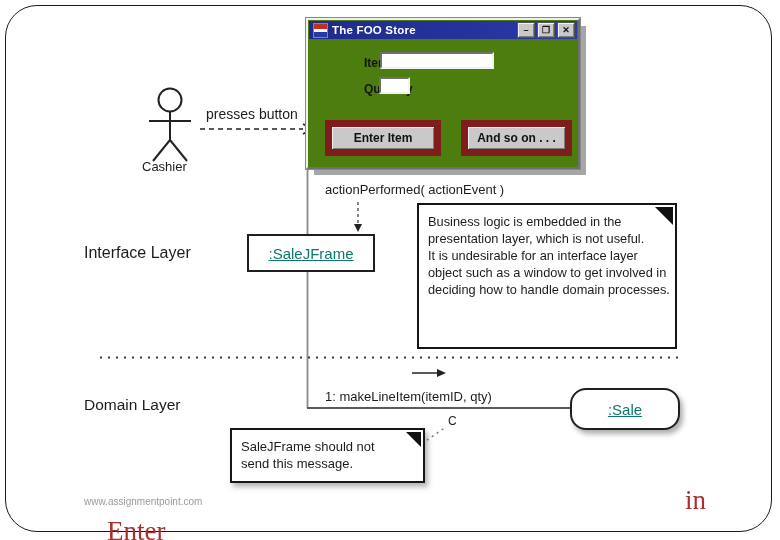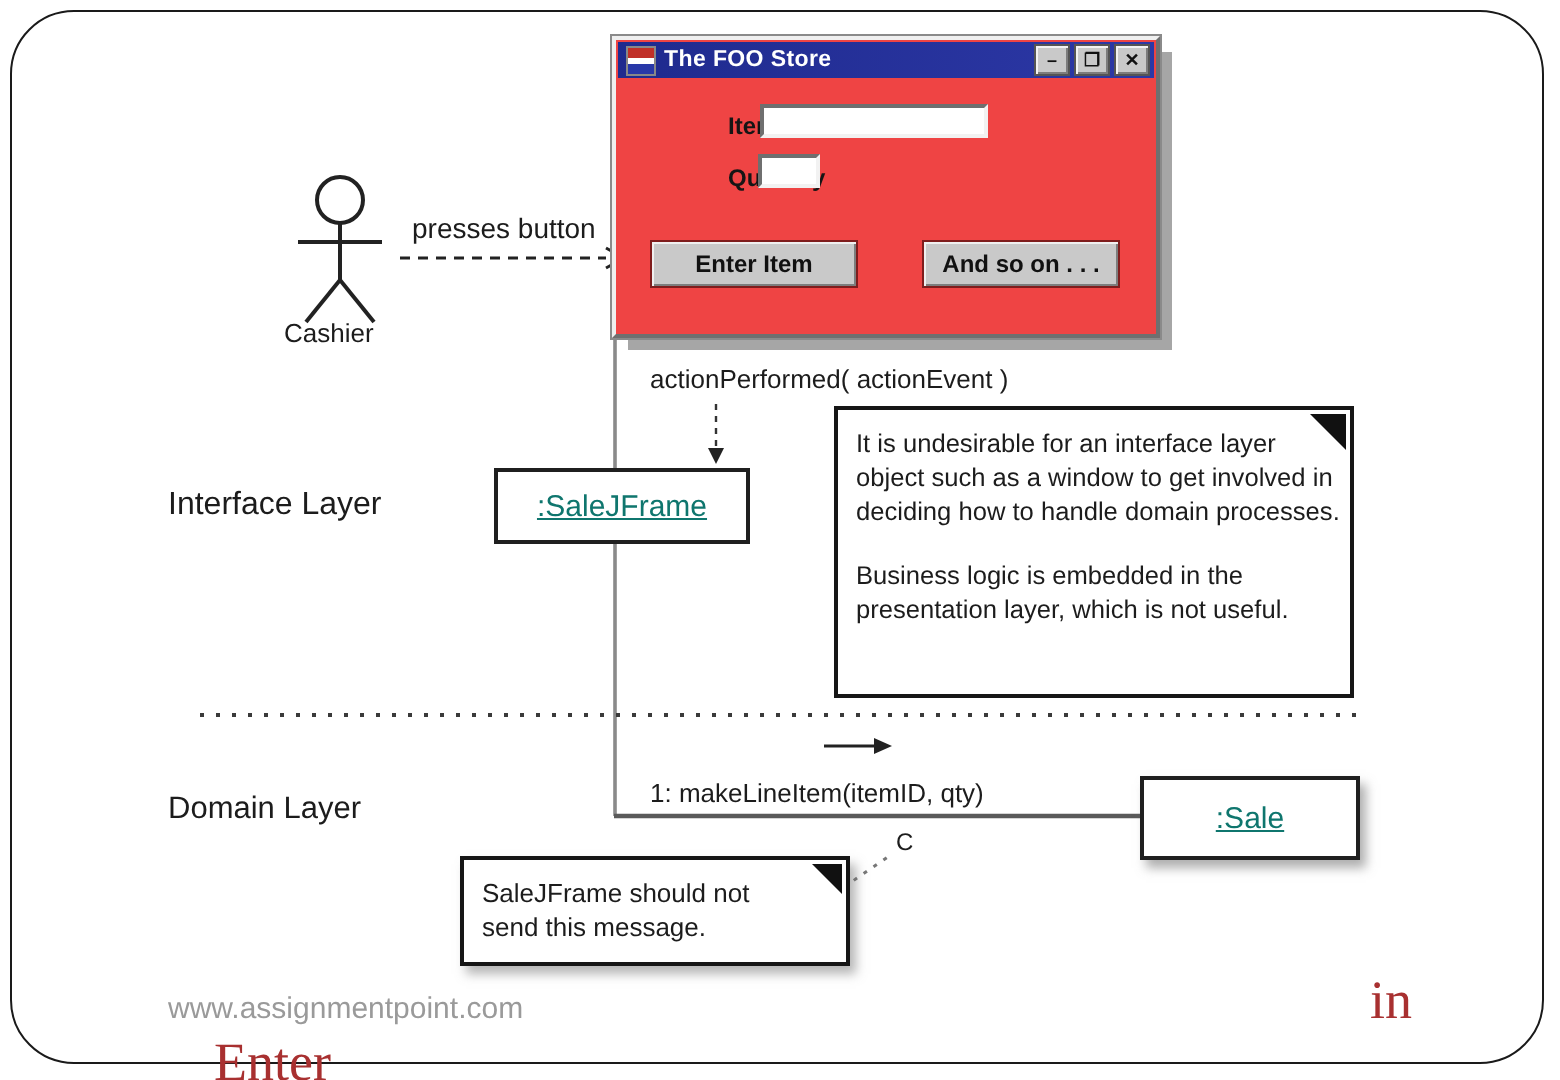--- a/index.html
+++ b/index.html
@@ -3,49 +3,49 @@
 <meta charset="utf-8">
 <style>
   html,body{margin:0;padding:0;background:#fff;width:780px;height:540px;overflow:hidden;
     font-family:"Liberation Sans",sans-serif;}
   .abs{position:absolute;}
   #stage{position:relative;width:780px;height:540px;background:#ffffff;}
   #slide-border{left:5px;top:5px;width:765px;height:525px;border:1.5px solid #1a1a1a;border-radius:32px;}
   svg.overlay{left:0;top:0;pointer-events:none;}
 
   
-  #foo-window{left:306px;top:18px;width:270px;height:147px;background:#ef4444;
+  #foo-window{left:306px;top:18px;width:270px;height:147px;background:#4d7c0f;
     border:2px solid;border-color:#efefef #6f6f6f #6f6f6f #efefef;outline:1px solid #8a8a8a;
     box-shadow:7px 7px 0 -1px #a6a6a6;}
   #titlebar{left:1px;top:1px;right:1px;height:18px;background:linear-gradient(90deg,#1f2a8e,#2c38a6);
     display:flex;align-items:center;padding:0 2px;}
   #app-icon{width:13px;height:13px;margin:0 4px 0 2px;border:1px solid #888;
     background:linear-gradient(180deg,#c03028 0 38%,#ffffff 38% 62%,#2838a8 62% 100%);}
   #window-title{color:#fff;font-size:11.5px;font-weight:bold;letter-spacing:.2px;flex:1;}
   .winbtn{width:16px;height:14px;margin-left:2px;background:#c9c9c9;border:1px solid #555;
     box-shadow:inset 1px 1px 0 #f2f2f2, inset -1px -1px 0 #7d7d7d;
     font-size:9px;font-weight:bold;color:#111;display:flex;align-items:center;justify-content:center;line-height:1;}
   .fieldlabel{font-size:12px;font-weight:bold;color:#151515;margin-left:40px;}
   .textfield{background:#fff;border:2px solid;border-color:#6f6f6f #f2f2f2 #f2f2f2 #6f6f6f;
     font-size:12px;padding:0 2px;box-sizing:border-box;}
-  .pushbtn{background:#c9c9c9;border:1px solid #7f1d1d;
+  .pushbtn{background:#c9c9c9;border:7px solid #7f1d1d;
     box-shadow:inset 1px 1px 0 #f0f0f0, inset -1px -1px 0 #7d7d7d;
     font-size:12px;font-weight:bold;color:#111;display:flex;align-items:center;justify-content:center;
     font-family:"Liberation Sans",sans-serif;}
 
   
   .diagtext{color:#1c1c1c;}
   .objbox{background:#fff;border:2px solid #1f1f1f;display:flex;align-items:center;justify-content:center;}
   .objname{font-size:15px;text-decoration:underline;color:#0f766e;}
   .note{background:#fff;border:2px solid #161616;color:#1c1c1c;}
   .fold{position:absolute;top:2px;right:2px;width:0;height:0;border-top:18px solid #111;border-left:18px solid transparent;}
   .fold.small{border-top-width:15px;border-left-width:15px;}
 
   
-  #watermark{font-size:15px;color:#9a9a9a;}
+  #watermark{font-size:10px;color:#9a9a9a;}
   .redfrag{font-family:"Liberation Serif",serif;color:#a83030;margin-top:24px;}
 </style>
 </head>
 <body>
 
 <div id="stage">
 
   <div id="slide-border" class="abs"></div>
 
   <svg class="abs overlay" width="780" height="540" viewBox="0 0 780 540">
@@ -105,29 +105,29 @@
 
   <div class="abs diagtext" style="left:84px;top:244px;font-size:16px;">Interface Layer</div>
 
   <div class="abs objbox" style="left:247px;top:234px;width:124px;height:34px;">
     <span class="objname">:SaleJFrame</span>
   </div>
 
   <div class="abs note" style="left:417px;top:203px;width:243px;height:126px;padding:8px 4px 8px 9px;
        font-size:12.8px;line-height:17px;">
     <div class="fold"></div>
+    <div>Business logic is embedded in the presentation layer, which is not useful.</div>
     <div style="margin-bottom:15px;">It is undesirable for an interface layer object such as a window to get involved in deciding how to handle domain processes.</div>
-    <div>Business logic is embedded in the presentation layer, which is not useful.</div>
   </div>
 
   <div class="abs diagtext" style="left:84px;top:396px;font-size:15.5px;">Domain Layer</div>
 
   <div class="abs diagtext" style="left:325px;top:389px;font-size:13px;">1: makeLineItem(itemID, qty)</div>
 
-  <div class="abs objbox" style="left:570px;top:388px;width:106px;height:38px;box-shadow:3px 4px 5px rgba(110,110,110,.55);">
+  <div class="abs objbox" style="left:570px;top:388px;width:106px;height:38px;box-shadow:3px 4px 5px rgba(110,110,110,.55);border-radius:16px;">
     <span class="objname">:Sale</span>
   </div>
 
   <div class="abs note" style="left:230px;top:428px;width:163px;padding:8px 19px 9px 9px;
        font-size:13px;line-height:17px;box-shadow:3px 4px 5px rgba(110,110,110,.5);">
     <div class="fold small"></div>
     <div>SaleJFrame should not send this message.</div>
   </div>
 
   <div class="abs diagtext" style="left:448px;top:414px;font-size:12px;">C</div>

